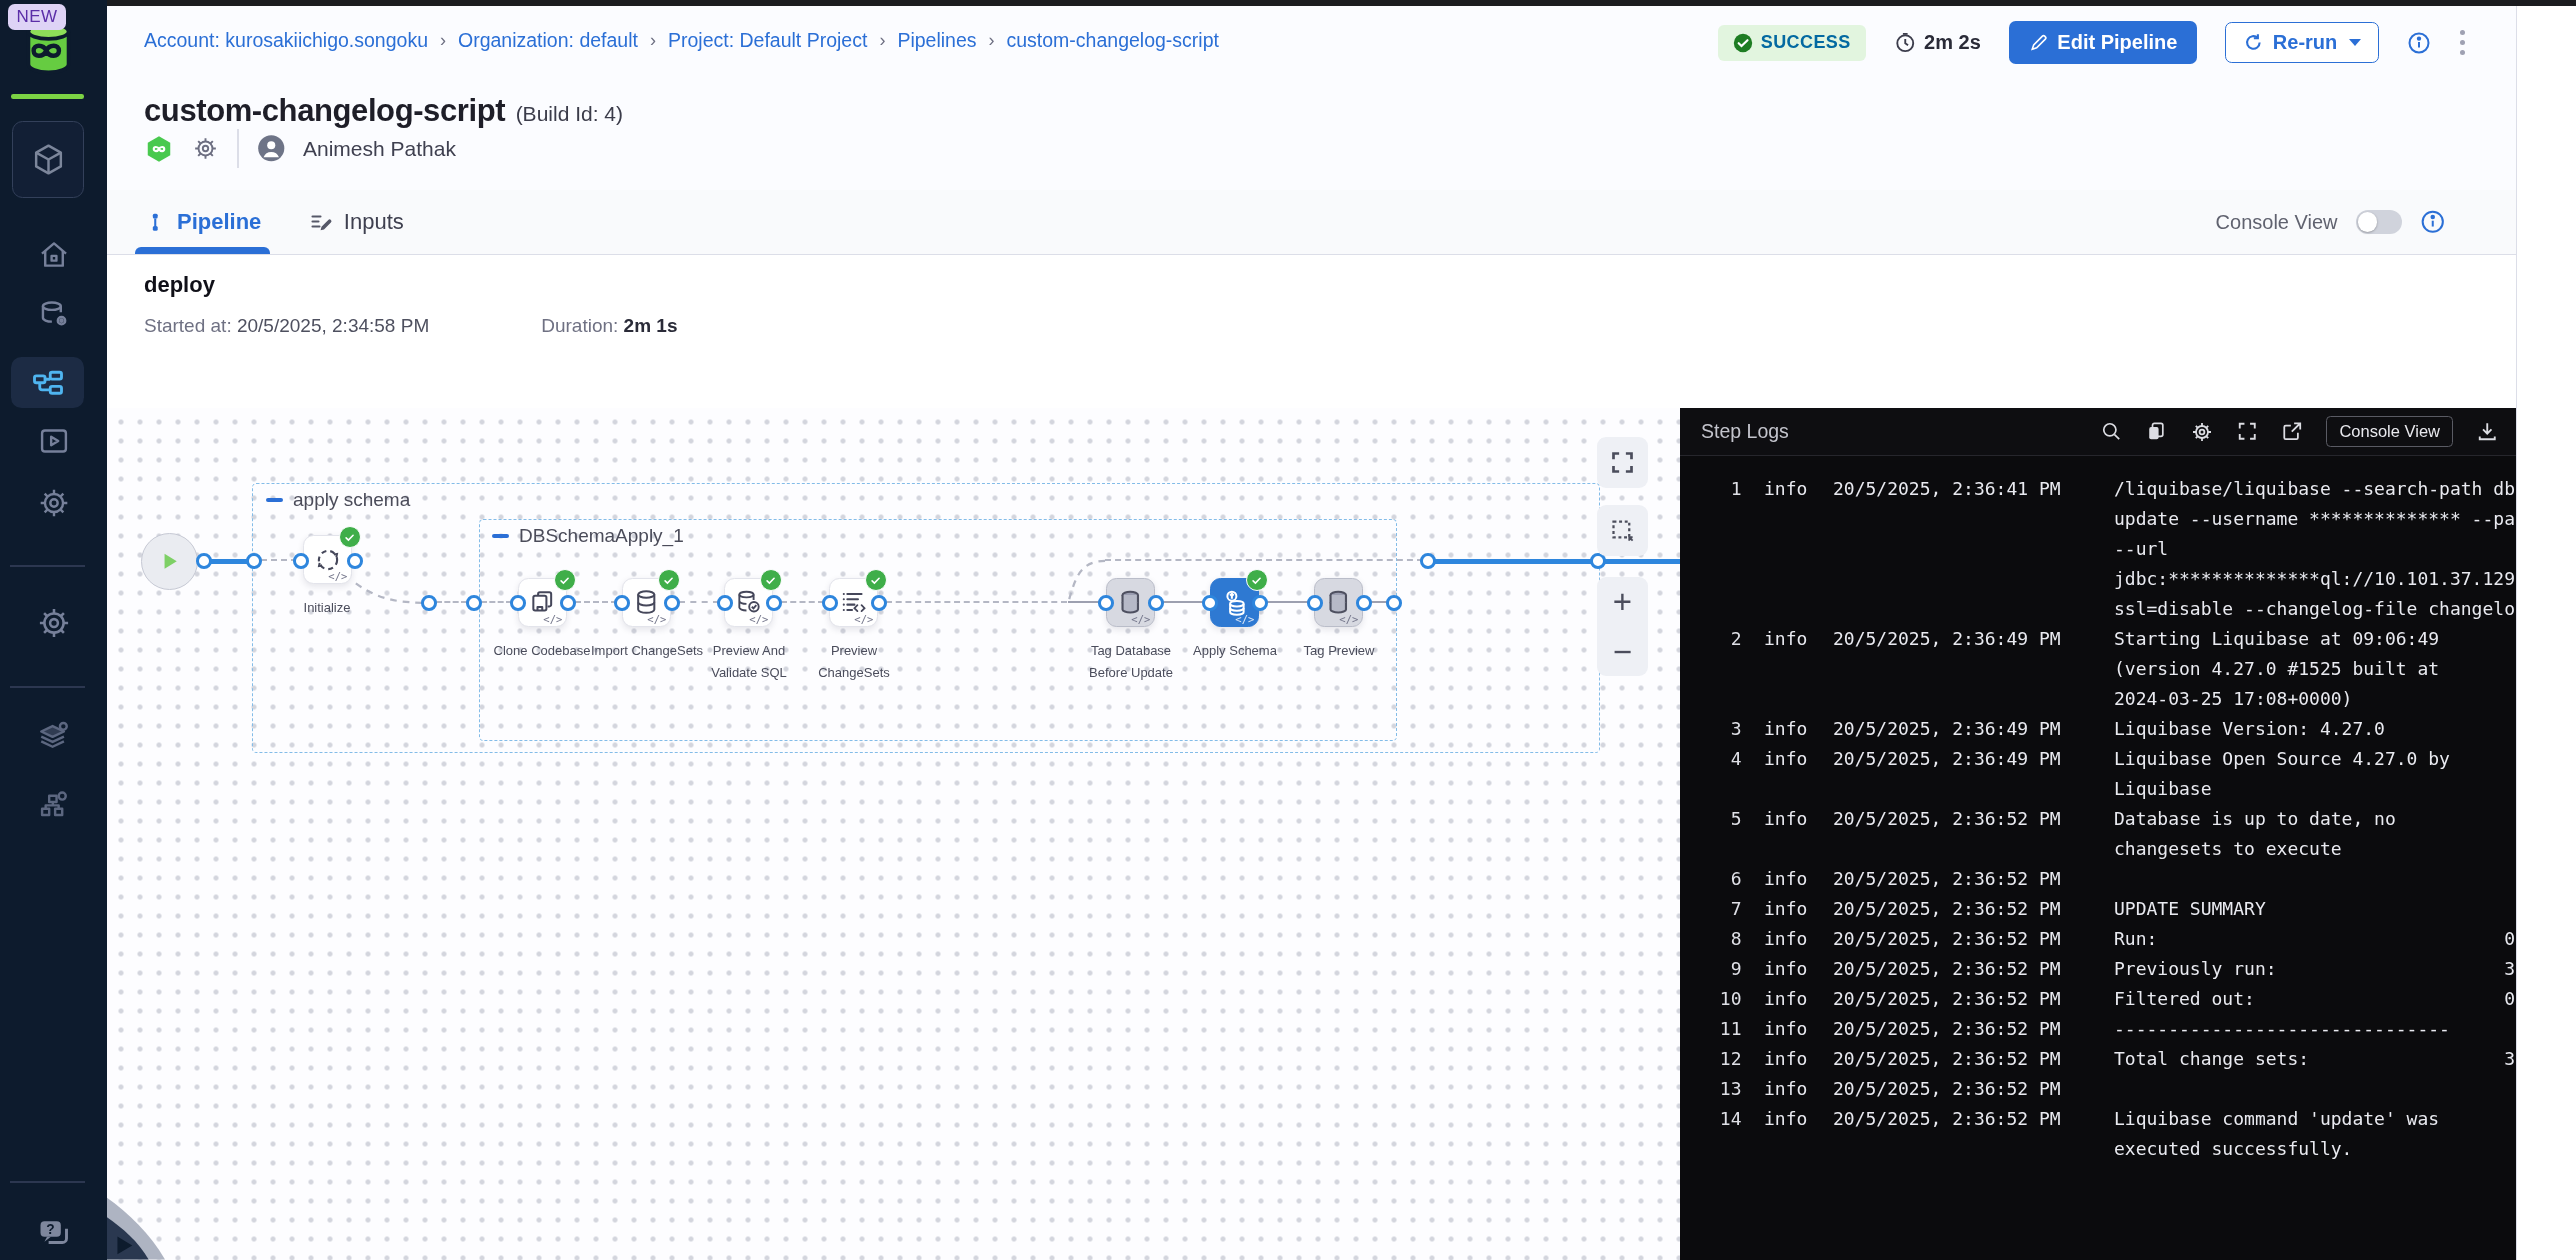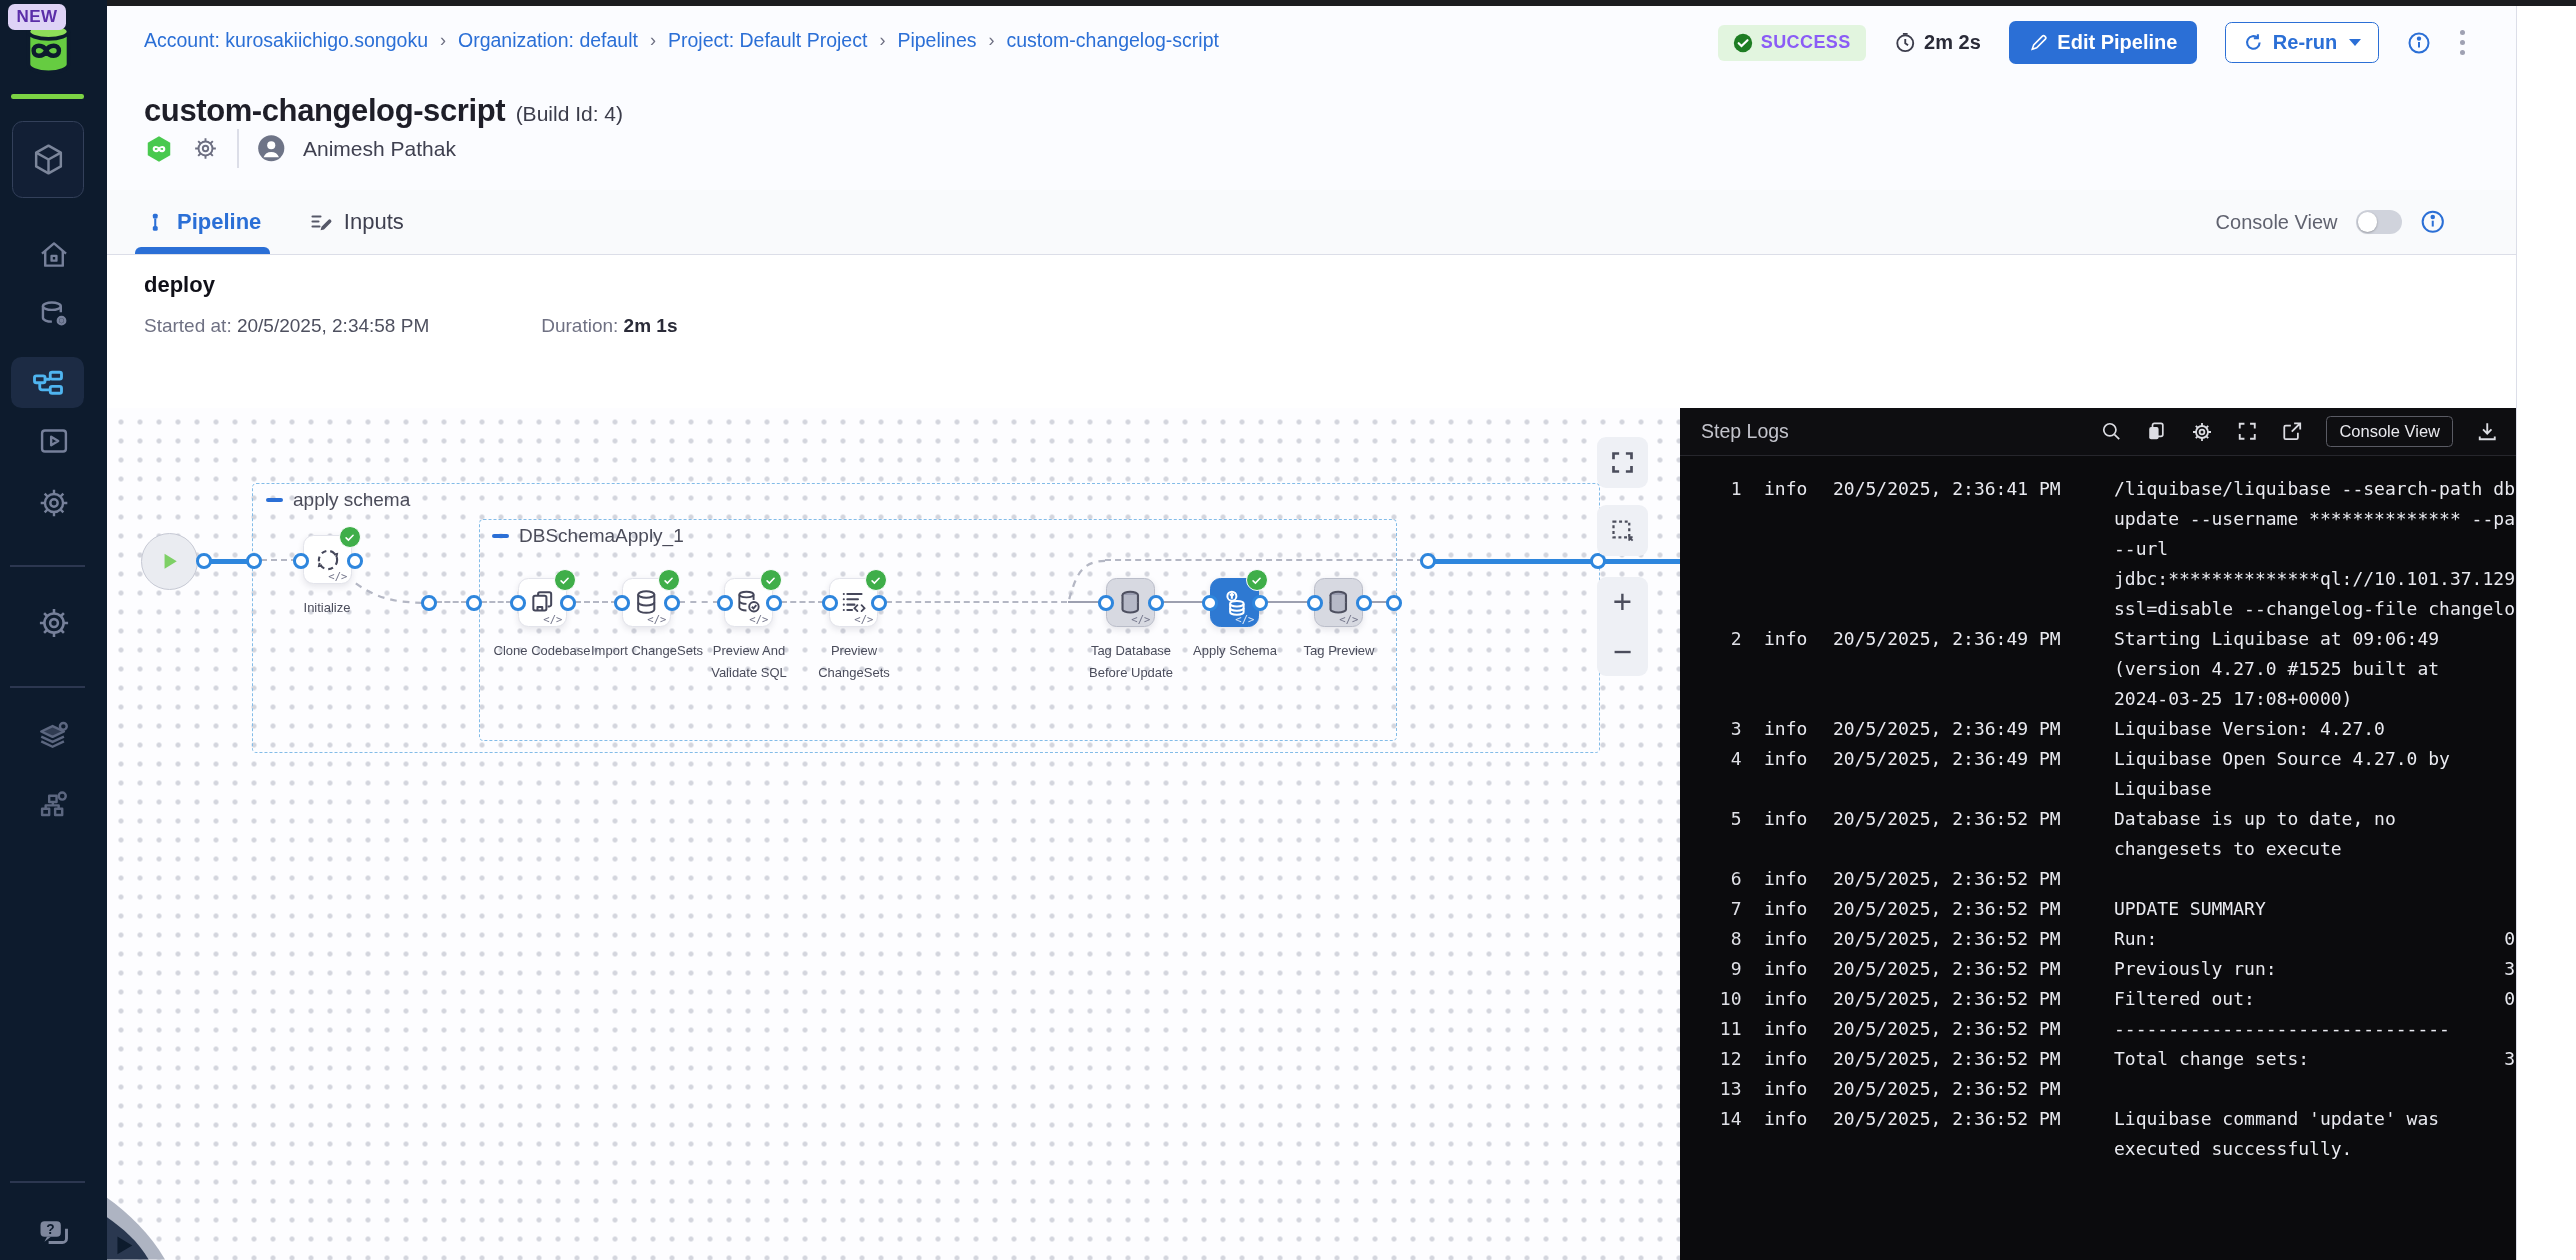--- a/index.html
+++ b/index.html
@@ -2,36 +2,36 @@
 <html style="font-size:12px"><head>
 <meta charset="utf-8">
 <style>
   html,body{margin:0;padding:0;width:2576px;height:1260px;overflow:hidden;background:#fff;
     font-family:"Liberation Sans",sans-serif;-webkit-font-smoothing:antialiased;}
   .abs{position:absolute;}
   
   .topstrip{position:absolute;left:107px;top:0;width:2469px;height:6px;background:#1b1c1f;}
   
   .sidebar{position:absolute;left:0;top:0;width:107px;height:1260px;background:#0d1b2d;z-index:40;}
-  .newbadge{position:absolute;left:7.5px;top:3.7px;background:#ded3f6;color:#5b2ea8;font-size:17px;font-weight:700;
+  .newbadge{position:absolute;left:7.5px;top:3.7px;background:#ded3f6;color:#5b2ea8;font-size:17px;font-weight:400;
     padding:3px 9px;border-radius:6.7px;letter-spacing:0.4px;}
   .greenline{position:absolute;left:11.2px;top:94px;width:73px;height:4.5px;border-radius:2.2px;background:#7cd344;}
   .cubebtn{position:absolute;left:12px;top:121px;width:70px;height:75px;border:1.5px solid #33405a;border-radius:10.5px;
     background:#121f35;display:flex;align-items:center;justify-content:center;}
   .navitem{position:absolute;left:0;width:107px;display:flex;justify-content:center;}
   .navactive{position:absolute;left:11.2px;top:357px;width:73px;height:51px;background:#1c2b44;border-radius:10.5px;
     display:flex;align-items:center;justify-content:center;}
   .sdivider{position:absolute;left:9.7px;width:75px;height:1.5px;background:#2c3750;}
   
   .pagehead{position:absolute;left:107px;top:6px;width:2409px;height:184px;background:#fbfcff;}
   .breadcrumb{position:absolute;left:37px;top:22.5px;display:flex;gap:12px;align-items:center;font-size:19.5px;}
   .breadcrumb a{color:#2b6fd6;text-decoration:none;}
   .breadcrumb .sep{color:#6d6f82;font-size:18px;}
   .actions{position:absolute;right:51px;top:15px;display:flex;gap:28.5px;align-items:center;height:43px;}
-  .badge-success{display:flex;align-items:center;gap:7.5px;background:#e2f5df;color:#8b5cf6;font-weight:700;
+  .badge-success{display:flex;align-items:center;gap:7.5px;background:#e2f5df;color:#0369a1;font-weight:700;
     font-size:18px;padding:7.5px 15px;border-radius:6px;letter-spacing:0.4px;}
   .elapsed{display:flex;align-items:center;gap:7.5px;font-size:20px;font-weight:600;color:#2a2b38;}
   .btn-primary{display:flex;align-items:center;gap:9px;background:#2b6fd6;color:#fff;font-size:20px;font-weight:600;
     padding:9.7px 19.5px;border-radius:6.7px;border:none;cursor:pointer;}
   .btn-outline{display:flex;align-items:center;gap:9px;background:#fff;color:#2b6fd6;font-size:20px;font-weight:600;
     padding:8.2px 16.5px;border-radius:6.7px;border:1.5px solid #2b6fd6;cursor:pointer;}
   .caret{width:0;height:0;border-left:6px solid transparent;border-right:6px solid transparent;border-top:7.5px solid #2b6fd6;margin-left:3px;}
   .kebab{display:flex;flex-direction:column;gap:5.2px;}
   .kebab span{width:5.2px;height:5.2px;border-radius:50%;background:#9fa1b3;}
   .pagetitle{position:absolute;left:37px;top:66px;font-size:31px;font-weight:700;color:#1e1e28;letter-spacing:-0.4px;}

